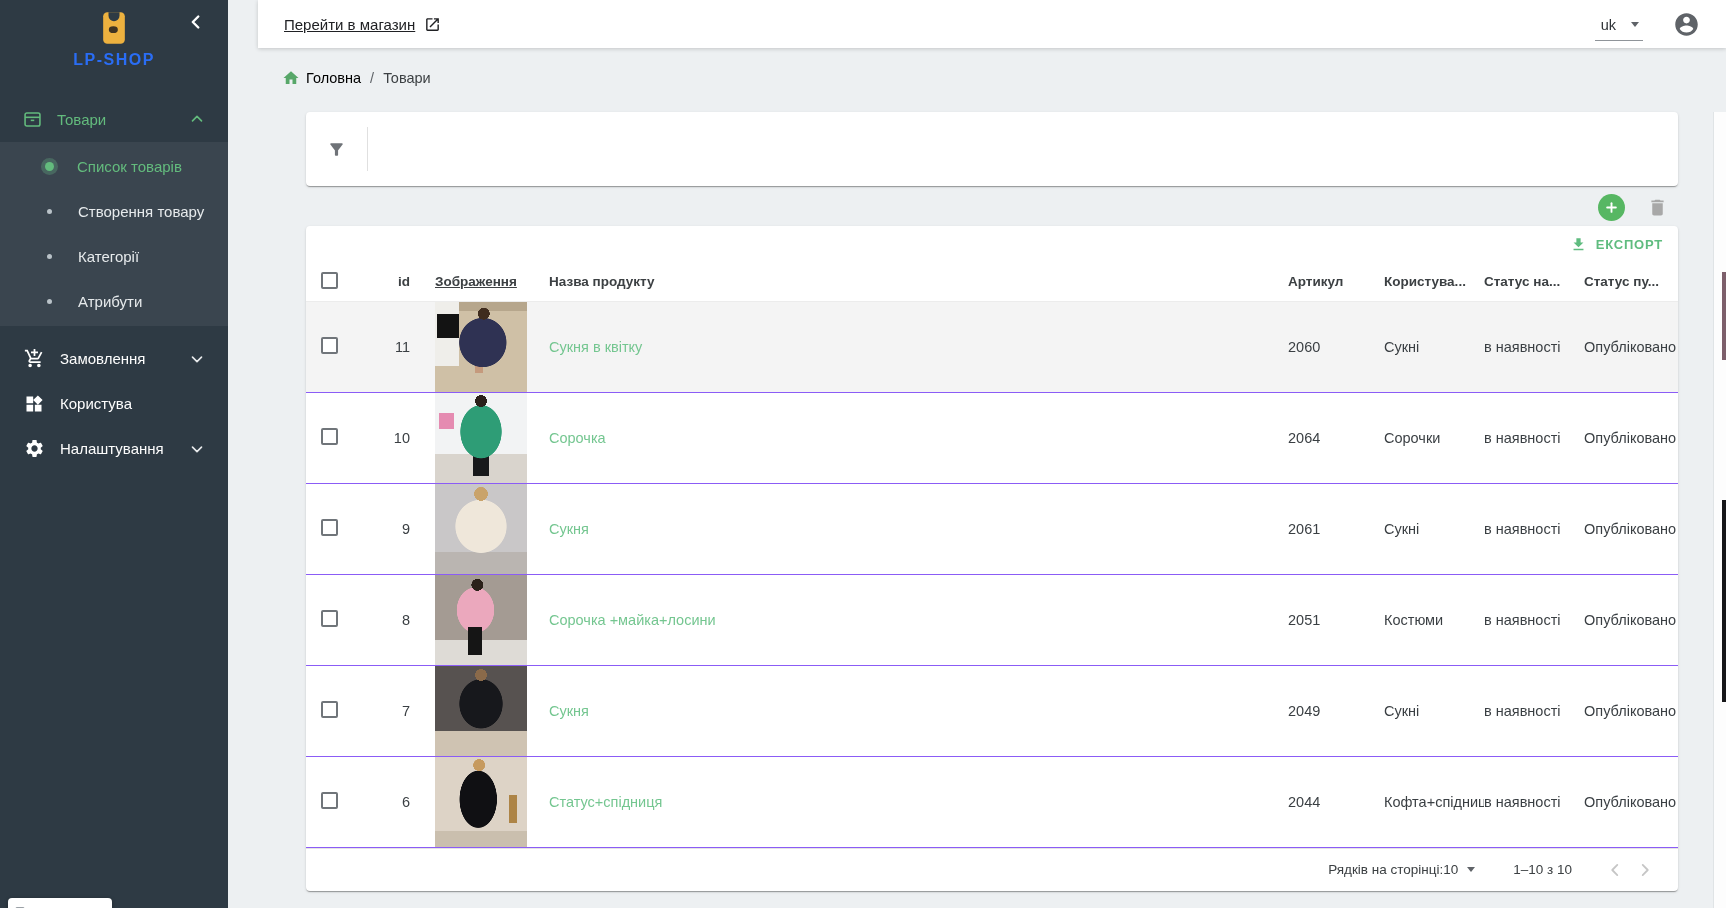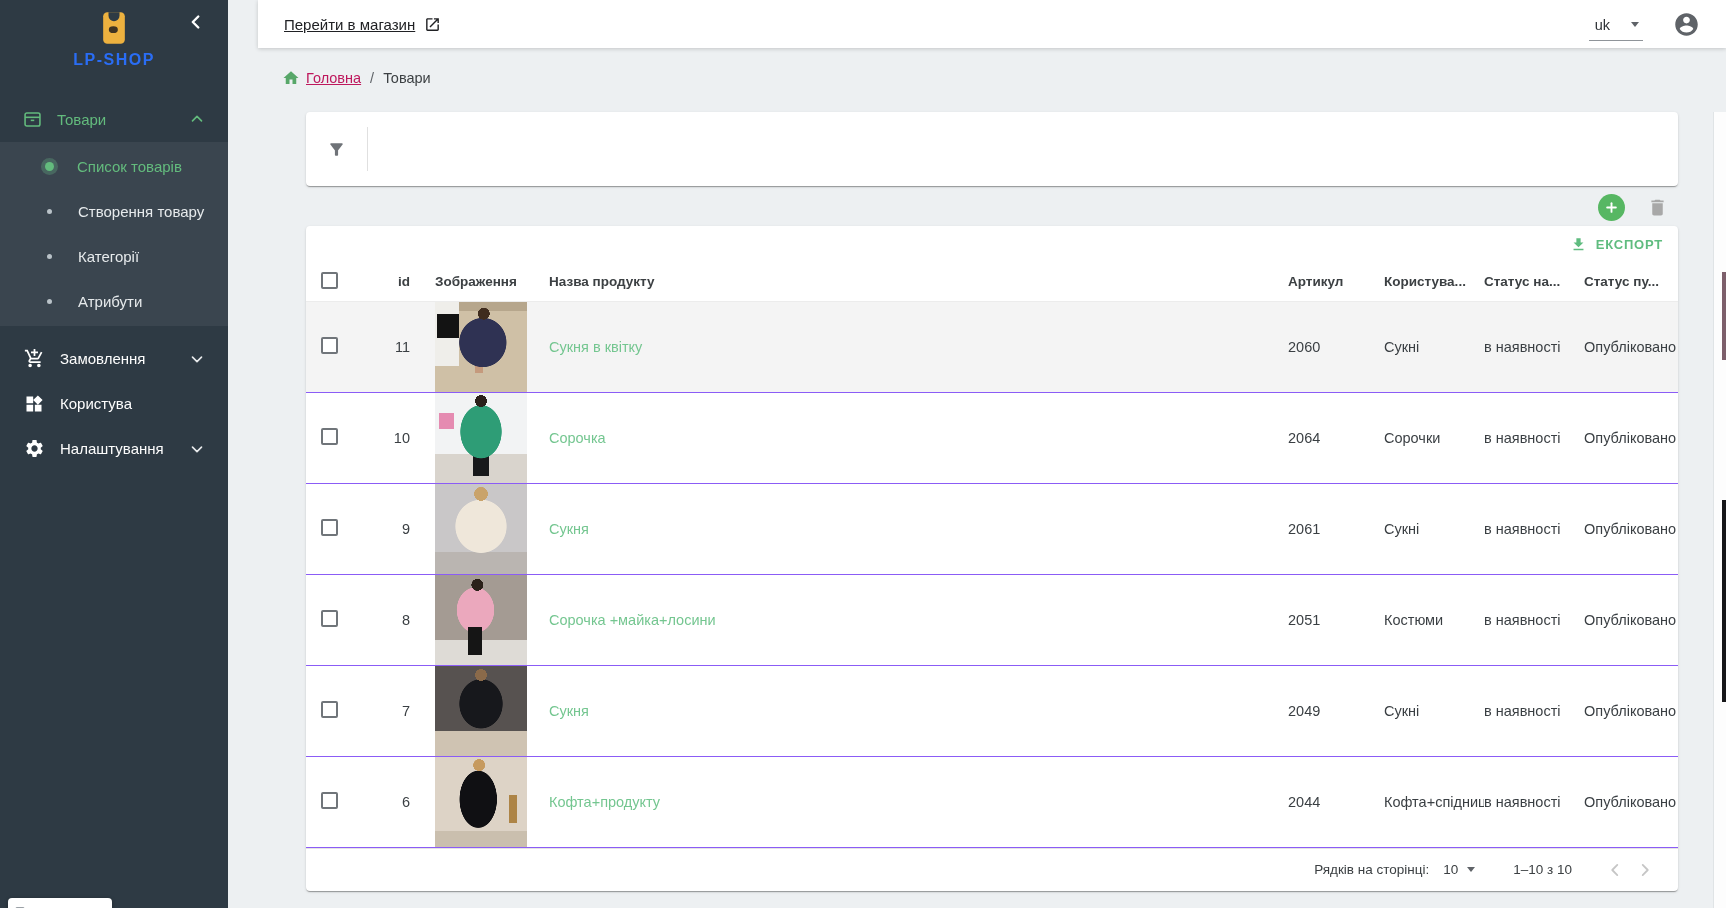--- a/index.html
+++ b/index.html
@@ -36,27 +36,27 @@
   }
   .clipped-tooltip .tt-glyph { display:inline-block; width:10px; height:10px; border:1.5px solid #9aa0a6; border-radius:2px; }
   
   .main { margin-left:258px; position:relative; height:100%; }
   .topbar {
     height:48px; background:#fff; display:flex; align-items:center; padding:0 26px;
     box-shadow:0 1px 4px rgba(0,0,0,.18); position:relative; z-index:10;
   }
   .store-link { display:flex; align-items:center; gap:9px; color:#202124; font-size:15px; text-decoration:underline; cursor:pointer; }
   .topbar-right { margin-left:auto; display:flex; align-items:center; }
-  .lang-select { display:flex; align-items:center; gap:21px; padding:3px 4px 7px 6px; border-bottom:1px solid #8f9499; cursor:pointer; margin-top:6px; }
+  .lang-select { display:flex; align-items:center; gap:15px; padding:3px 4px 7px 6px; border-bottom:1px solid #8f9499; cursor:pointer; margin-top:6px; }
   .lang-select .lang-text { font-size:14.5px; color:#2f3337; }
   .caret { width:0; height:0; border-left:4.5px solid transparent; border-right:4.5px solid transparent; border-top:5px solid #5f6368; }
   .avatar { margin-left:30px; display:flex; cursor:pointer; }
   .breadcrumb { display:flex; align-items:center; padding:21px 24px 13px; font-size:14.5px; }
   .breadcrumb .home-icon { display:flex; margin-right:6px; }
-  .bc-link { color:#be185d; text-decoration:underline; cursor:pointer; }
+  .bc-link { color:#000000; cursor:pointer; }
   .bc-sep { color:#5f6368; margin:0 9px; }
   .bc-current { color:#3c4043; }
   .card {
     background:#fff; border-radius:4px; margin:0 48px;
     box-shadow:0 2px 1px -1px rgba(0,0,0,.2), 0 1px 1px 0 rgba(0,0,0,.14), 0 1px 3px 0 rgba(0,0,0,.12);
   }
   .filter-card { height:74px; margin-top:12px; display:flex; align-items:center; padding-left:21px; }
   .filter-divider { width:1px; height:44px; background:#e0e0e0; margin-left:21px; }
   .action-row { display:flex; align-items:center; justify-content:flex-end; margin:6px 48px 4px; height:30px; padding-right:10px; gap:22px; }
   .add-btn { width:27px; height:27px; border-radius:50%; background:var(--add-button-green,#57b763); display:flex; align-items:center; justify-content:center; cursor:pointer; }
@@ -65,21 +65,21 @@
   .table-card { overflow:hidden; }
   .export-row { display:flex; align-items:center; justify-content:flex-end; height:37px; padding-right:15px; cursor:pointer; }
   .export-label { color:#5fbc7f; font-size:13px; font-weight:bold; letter-spacing:.8px; margin-left:9px; }
   table { width:100%; border-collapse:collapse; table-layout:fixed; }
   th { text-align:left; font-size:13.5px; font-weight:bold; color:#3c4043; height:38px; border-bottom:1px solid #ececec; padding-right:6px; white-space:nowrap; overflow:hidden; }
   td { font-size:14.5px; color:#3a3f43; border-bottom:1px solid #8b5cf6; height:91px; vertical-align:middle; padding-right:6px; white-space:nowrap; overflow:hidden; }
   tr.hl td { background:#f4f4f4; }
   .c-id, th.h-id { text-align:right; padding-right:8px; }
   .c-img { padding:0 0 0 17px; }
   .c-name { padding-left:5px; }
-  th.h-img { padding-left:17px; }
+  th.h-img { padding-left:17px;text-decoration:underline; }
   th.h-name { padding-left:5px; }
   .checkbox { display:inline-block; width:17px; height:17px; border:2px solid #70757a; border-radius:2px; margin-left:15px; cursor:pointer; background:#fff; }
   .photo { width:92px; height:90px; background-repeat:no-repeat; cursor:pointer; }
   .plink { color:var(--link-green,#74c690); cursor:pointer; }
   
   .p0 { background-image:
     radial-gradient(circle 6px at 53% 13%, #3f2c1e 97%, transparent),
     radial-gradient(ellipse 24px 25px at 52% 45%, #2f3253 97%, transparent),
     linear-gradient(#c59a7d,#c59a7d), linear-gradient(#131313,#131313),
     linear-gradient(#efeeea,#efeeea), linear-gradient(180deg,#b4a астро 0,#b4a astro 0);
@@ -125,21 +125,21 @@
   .p5 { background-image:
     radial-gradient(circle 6px at 48% 9%, #c69a5f 97%, transparent),
     radial-gradient(ellipse 19px 29px at 47% 47%, #101013 97%, transparent),
     linear-gradient(#ad8446,#ad8446),
     linear-gradient(180deg,#ddd3c6 0 82%, #cabfae 82% 100%);
     background-size:auto,auto,8px 28px,100% 100%;
     background-position:0 0,0 0,88% 62%,0 0;
   }
   
   .pagination { display:flex; align-items:center; justify-content:flex-end; height:43px; border-top:1px solid #e4e4e4; font-size:13.5px; color:#3c4043; padding-right:18px; }
-  .pg-label { margin-right:14px; }
+  .pg-label { margin-right:0; }
   .pg-select { display:flex; align-items:center; gap:9px; cursor:pointer; margin-right:38px; }
   .pg-range { margin-right:28px; }
   .pg-btn { display:flex; align-items:center; justify-content:center; width:30px; height:30px; cursor:default; }
   
   .edge-strip { position:fixed; right:0; top:112px; bottom:0; width:13px; background:#fdfdfd; border-left:1px solid #e0e4e6; z-index:5; }
   .edge-strip .seg-a { position:absolute; right:0; top:160px; width:4px; height:88px; background:#7d5f6b; }
   .edge-strip .seg-b { position:absolute; right:0; top:388px; width:4px; height:202px; background:#17171a; }
 </style>
 </head>
 <body>
@@ -388,21 +388,21 @@
     <td>в наявності</td>
     <td>Опубліковано</td>
   </tr>
 
   <tr>
     <td><span class="checkbox"></span></td>
     <td class="c-id">6</td>
     <td class="c-img">
               <div class="photo p5"></div>
             </td>
-    <td class="c-name"><a class="plink">Кофта+продукту</a></td>
+    <td class="c-name"><a class="plink">Статус+спідниця</a></td>
     <td>2044</td>
     <td>Кофта+спідниц</td>
     <td>в наявності</td>
     <td>Опубліковано</td>
   </tr>
 </tbody>
     </table>
 
     <div class="pagination">
       <span class="pg-label">Рядків на сторінці:</span>

